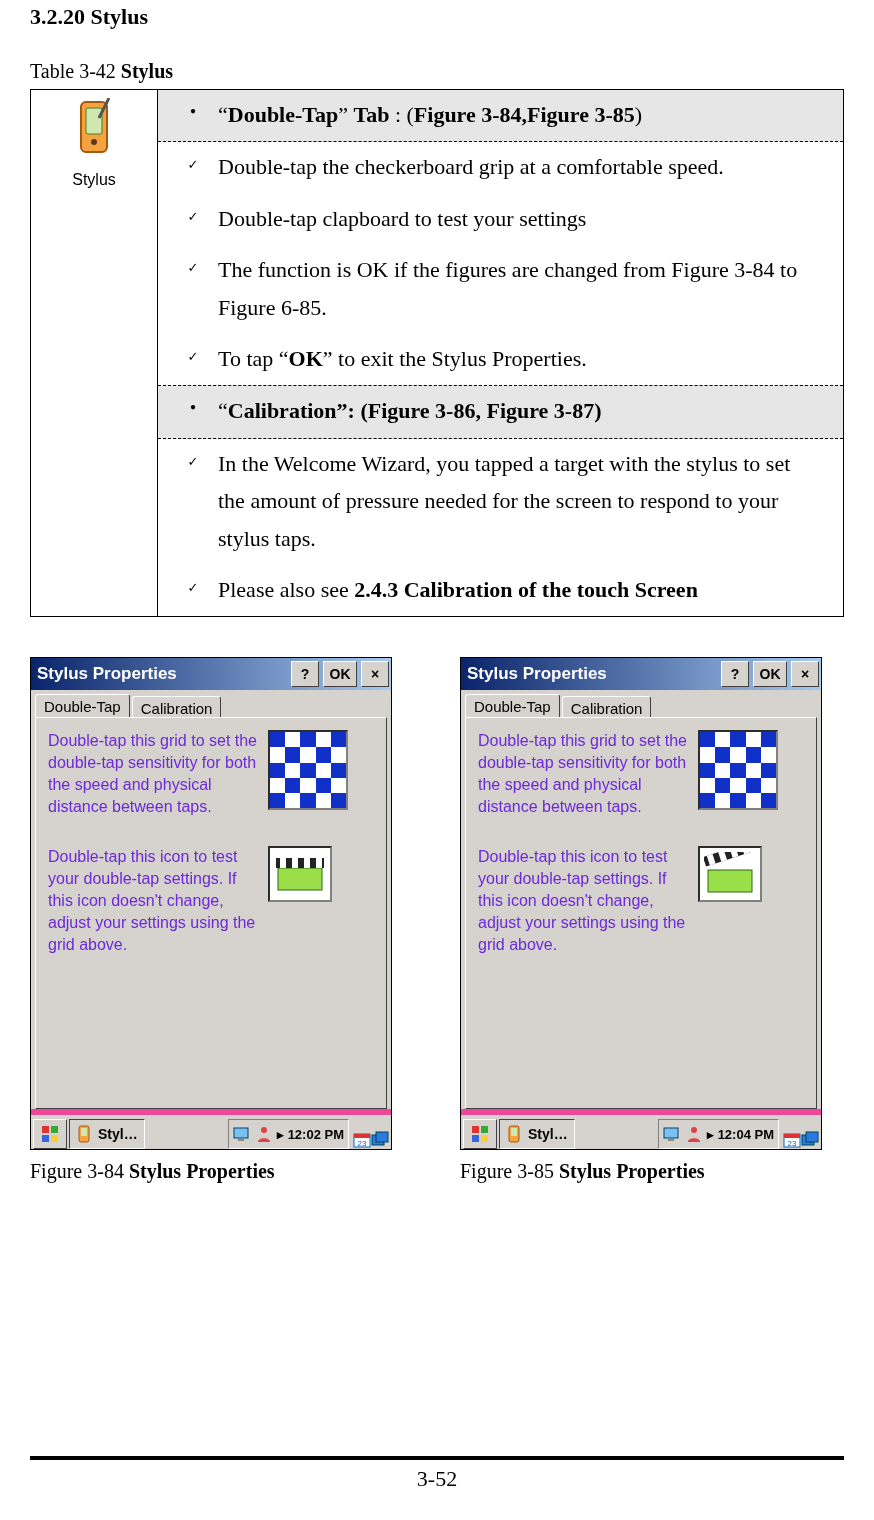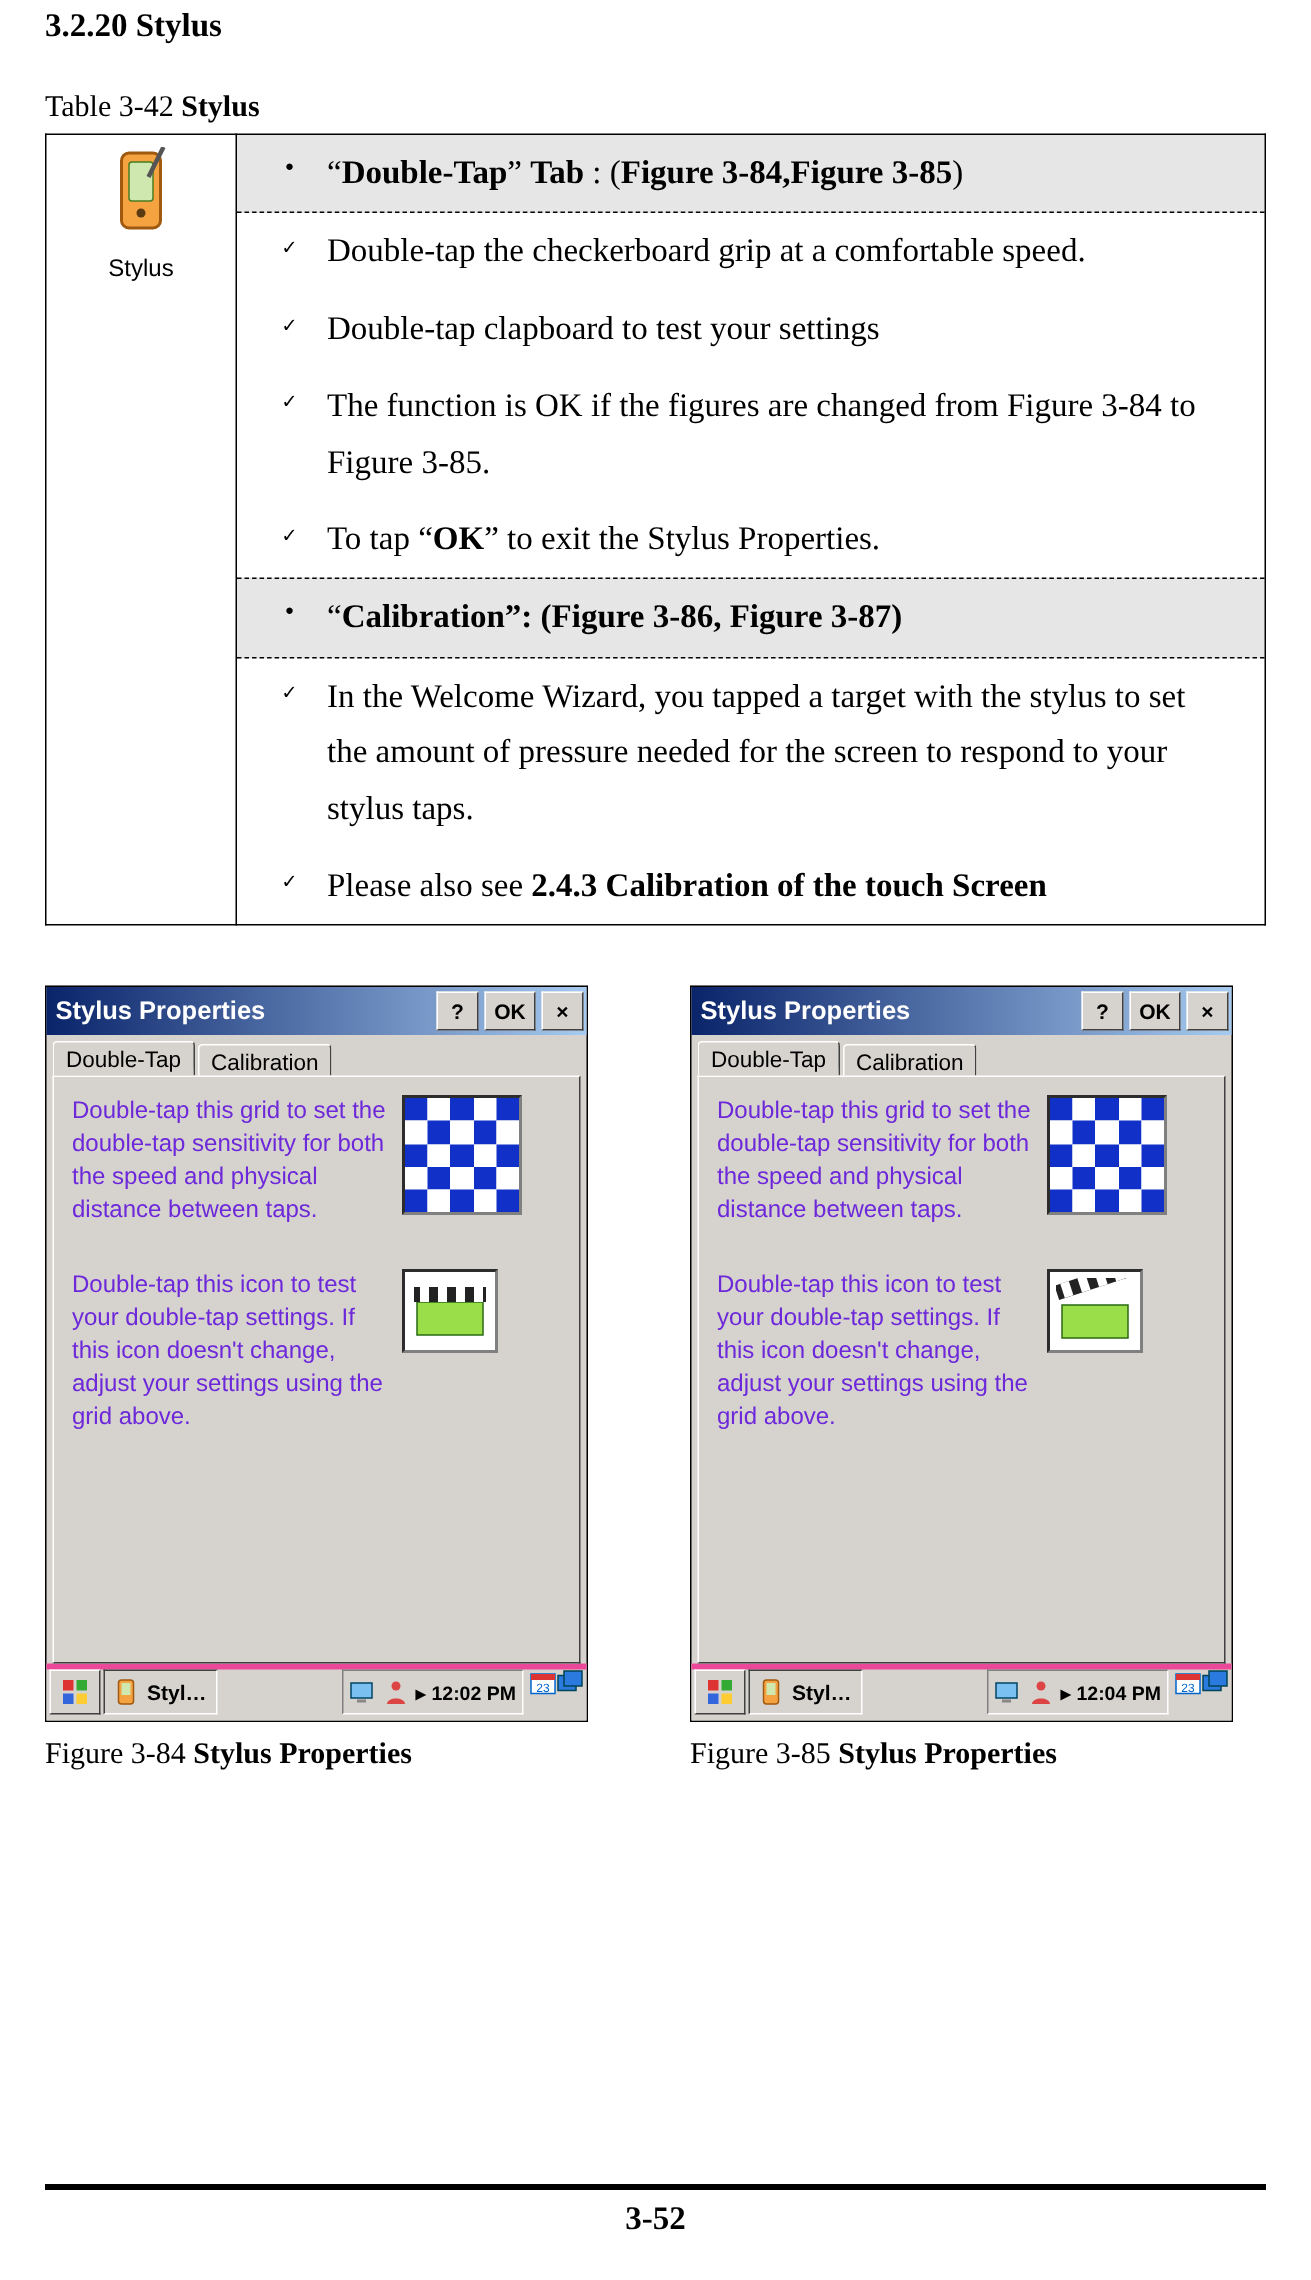--- a/index.html
+++ b/index.html
@@ -197,24 +197,24 @@
     border: 2px inset #808080;
     background: #fff;
     display: flex;
     align-items: center;
     justify-content: center;
     box-sizing: border-box;
   }
   
   .wce-taskbar {
     height: 34px;
-    border-top: 4px solid #ec4899;
+    border-top: 6px solid #ec4899;
     background: #d6d3ce;
     display: flex;
-    align-items: flex-start;
+    align-items: flex-end;
     padding: 0 2px;
     gap: 2px;
   }
   .wce-start {
     width: 32px; height: 28px;
     border: 1px solid #fff;
     border-right-color: #404040;
     border-bottom-color: #404040;
     display: flex; align-items: center; justify-content: center;
   }
@@ -250,21 +250,21 @@
     bottom: 28px;
     text-align: center;
   }
   .page-footer hr {
     border: none;
     border-top: 4px solid #000;
     margin: 0 0 6px 0;
   }
   .page-footer .pn {
     font-size: 22px;
-    font-weight: bold;
+    font-weight: normal;
   }
 </style>
 </head>
 <body>
 
 <div class="page">
 
   <h2 class="section-heading">3.2.20 Stylus</h2>
 
   <div class="table-caption">
@@ -300,21 +300,21 @@
             </div>
             <div class="row-block">
               <div class="li">
                 <span class="mk chk"></span>
                 <span class="txt">Double-tap clapboard to test your settings</span>
               </div>
             </div>
             <div class="row-block">
               <div class="li">
                 <span class="mk chk"></span>
-                <span class="txt">The function is OK if the figures are changed from Figure 3-84 to Figure 3-85.</span>
+                <span class="txt">The function is OK if the figures are changed from Figure 3-84 to Figure 6-85.</span>
               </div>
             </div>
             <div class="row-block">
               <div class="li">
                 <span class="mk chk"></span>
                 <span class="txt">To tap “<b>OK</b>” to exit the Stylus Properties.</span>
               </div>
             </div>
             <div class="row-block row-grey row-divider-top">
               <div class="li">

